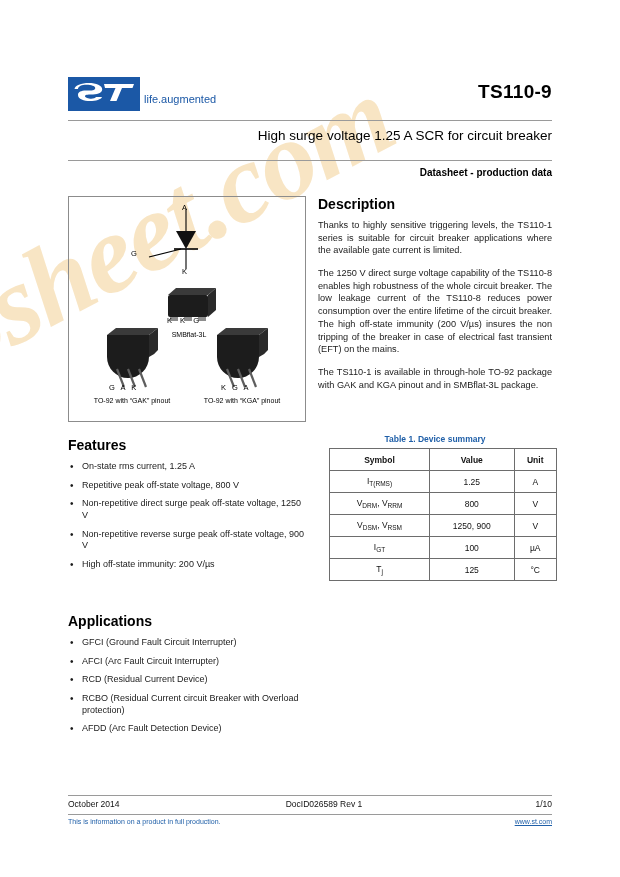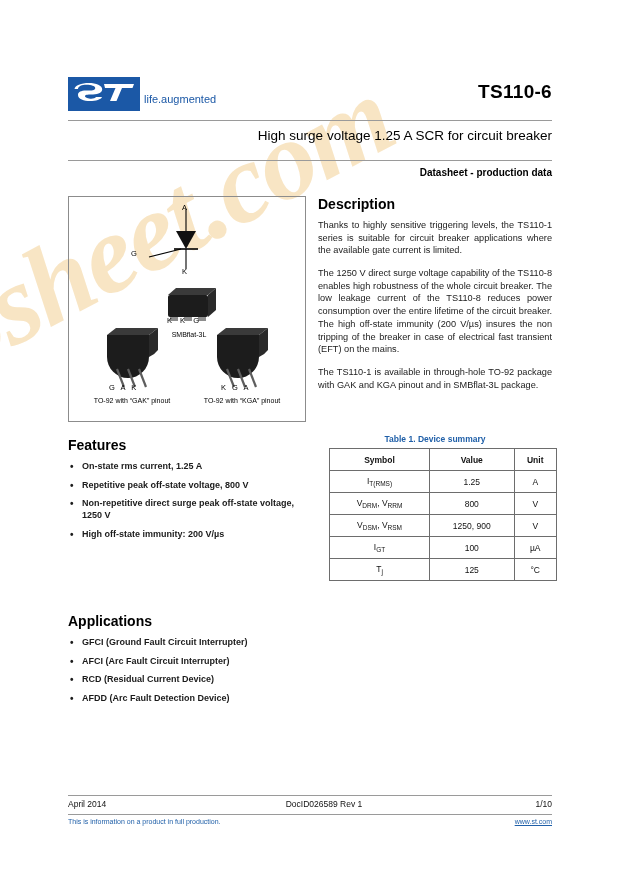--- a/index.html
+++ b/index.html
@@ -158,21 +158,20 @@
   .applications {
     position: absolute;
     left: 68px;
     top: 613px;
     width: 250px;
   }
   ul.bullets {
     list-style: none;
     margin: 8px 0 0 0;
     padding: 0;
-    font-weight: bold;
   }
   ul.bullets li {
     position: relative;
     padding-left: 14px;
     font-size: 9px;
     line-height: 1.3;
     color: #1b1b1b;
     margin-bottom: 7px;
   }
   ul.bullets li:before {
@@ -270,21 +269,21 @@
 
     <div class="header">
       <div class="logo">
         <svg width="165" height="36" viewBox="0 0 165 36" xmlns="http://www.w3.org/2000/svg">
           <rect x="0" y="0" width="72" height="34" fill="#1b58a6"></rect>
           <path d="M10 12 C10 8, 17 7, 22 8 C26 8.7, 28 10, 27 12 C26 13.8, 22 13.5, 18 13.6 C13 13.7, 10 15, 10 18 C10 22, 16 24, 22 24 C28 24, 33 22.5, 34 20 L28 20 C27 21.5, 24 22, 21 21.5 C18 21, 16.5 20, 17 18.8 C17.6 17.4, 21 17.5, 25 17.4 C31 17.2, 34 15.5, 34.2 12.5 C34.4 8.5, 28 6, 21 6 C13 6, 7 8.5, 6.5 12 Z" fill="#ffffff"></path>
           <path d="M36 7 L66 7 L64.5 11 L54 11 L48.5 24 L42 24 L47.5 11 L37 11 Z" fill="#ffffff"></path>
           <text x="76" y="26" font-family="Liberation Sans, sans-serif" font-size="11" fill="#1b58a6">life.augmented</text>
         </svg>
       </div>
-      <div class="part-number">TS110-6</div>
+      <div class="part-number">TS110-9</div>
     </div>
 
     <div class="rule-top"></div>
     <div class="subtitle">High surge voltage 1.25 A SCR for circuit breaker</div>
     <div class="rule-mid"></div>
     <div class="doc-type">Datasheet - production data</div>
 
     <div class="figure-box">
       <svg width="234" height="222" viewBox="0 0 234 222" xmlns="http://www.w3.org/2000/svg">
 
@@ -338,30 +337,32 @@
       <p>The 1250 V direct surge voltage capability of the TS110-8 enables high robustness of the whole circuit breaker. The low leakage current of the TS110-8 reduces power consumption over the entire lifetime of the circuit breaker. The high off-state immunity (200 V/µs) insures the non tripping of the breaker in case of electrical fast transient (EFT) on the mains.</p>
       <p>The TS110-1 is available in through-hole TO-92 package with GAK and KGA pinout and in SMBflat-3L package.</p>
     </div>
 
     <div class="features">
       <div class="h2">Features</div>
       <ul class="bullets">
         <li>On-state rms current, 1.25 A</li>
         <li>Repetitive peak off-state voltage, 800 V</li>
         <li>Non-repetitive direct surge peak off-state voltage, 1250 V</li>
+        <li>Non-repetitive reverse surge peak off-state voltage, 900 V</li>
         <li>High off-state immunity: 200 V/µs</li>
       </ul>
     </div>
 
     <div class="applications">
       <div class="h2">Applications</div>
       <ul class="bullets">
         <li>GFCI (Ground Fault Circuit Interrupter)</li>
         <li>AFCI (Arc Fault Circuit Interrupter)</li>
         <li>RCD (Residual Current Device)</li>
+        <li>RCBO (Residual Current circuit Breaker with Overload protection)</li>
         <li>AFDD (Arc Fault Detection Device)</li>
       </ul>
     </div>
 
     <div class="table-wrap">
       <div class="table-title">Table 1. Device summary</div>
       <table class="devsum">
         <thead>
           <tr>
             <th>Symbol</th>
@@ -394,21 +395,21 @@
             <td class="sym"><span>T</span><sub>j</sub></td>
             <td>125</td>
             <td>°C</td>
           </tr>
         </tbody>
       </table>
     </div>
 
     <div class="rule-foot"></div>
     <div class="footer">
-      <span class="f-left">April 2014</span>
+      <span class="f-left">October 2014</span>
       <span class="f-center">DocID026589 Rev 1</span>
       <span class="f-right">1/10</span>
     </div>
     <div class="rule-foot2"></div>
     <div class="footer2">
       <span class="f2-left">This is information on a product in full production.</span>
       <span class="f2-right">www.st.com</span>
     </div>
 
   </div>

